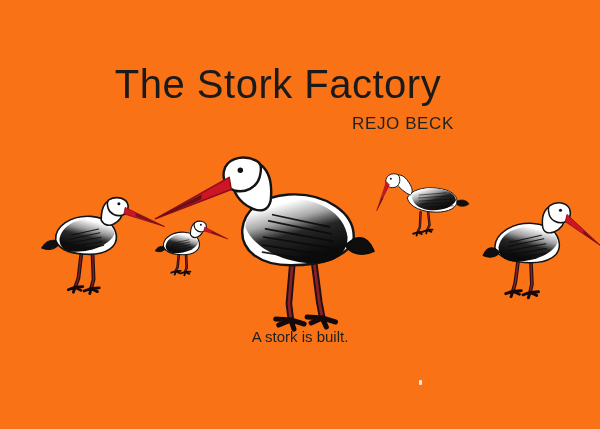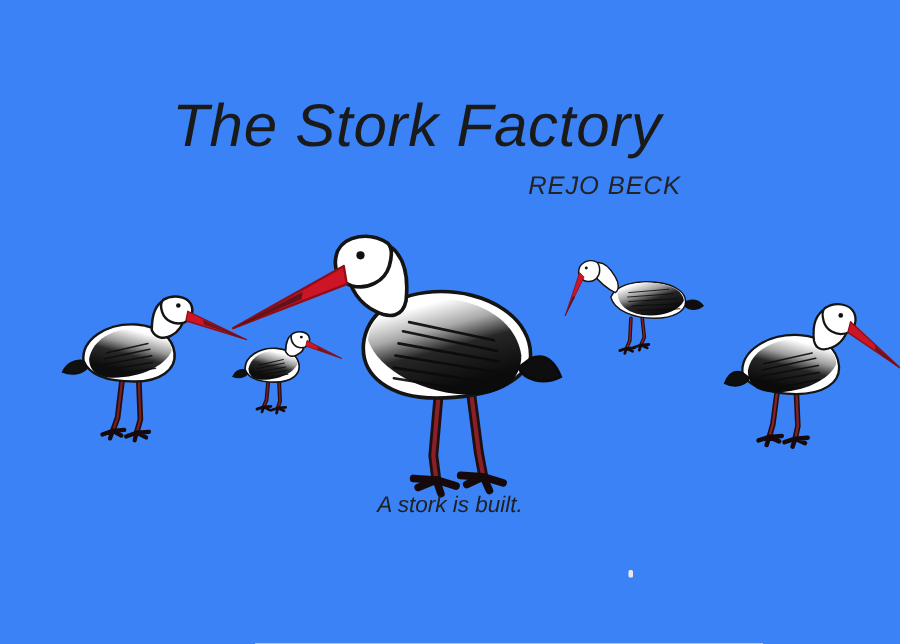--- a/index.html
+++ b/index.html
@@ -5,24 +5,23 @@
 <style>
   html, body {
     margin: 0;
     padding: 0;
     background: #ffffff;
   }
   #page {
     position: relative;
     width: 600px;
     height: 429px;
-    background: #3b82f6;
+    background: #f97316;
     overflow: hidden;
     font-family: "Liberation Sans", sans-serif;
-    font-style: italic;
   }
   #title {
     position: absolute;
     left: 0;
     top: 62px;
     width: 600px;
     text-align: center;
     font-size: 40px;
     font-weight: 400;
     letter-spacing: 0.5px;

